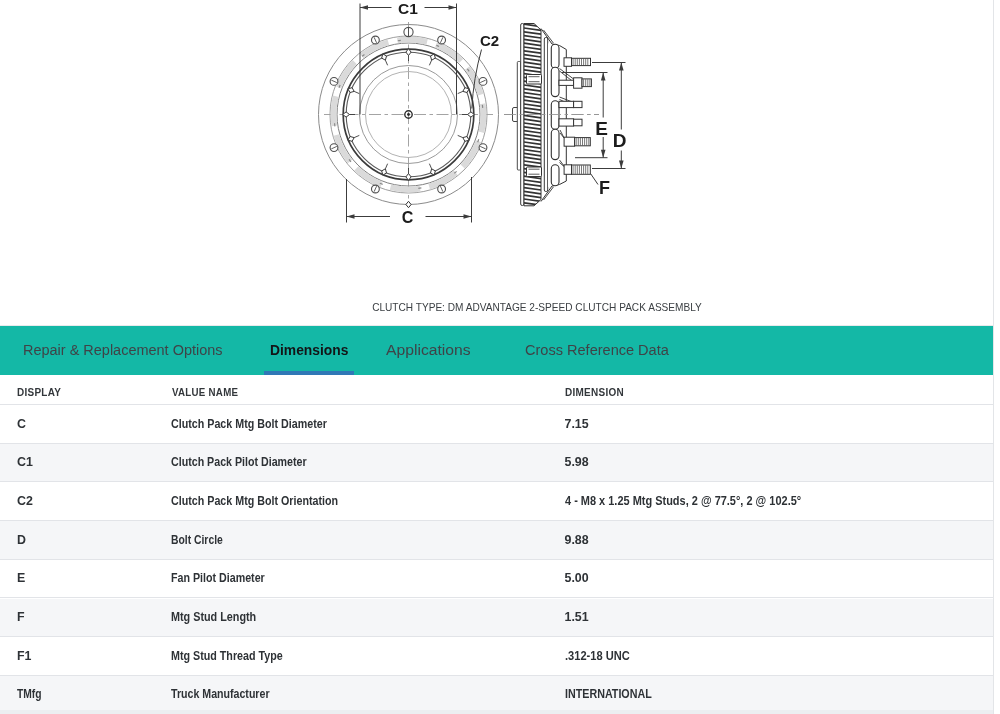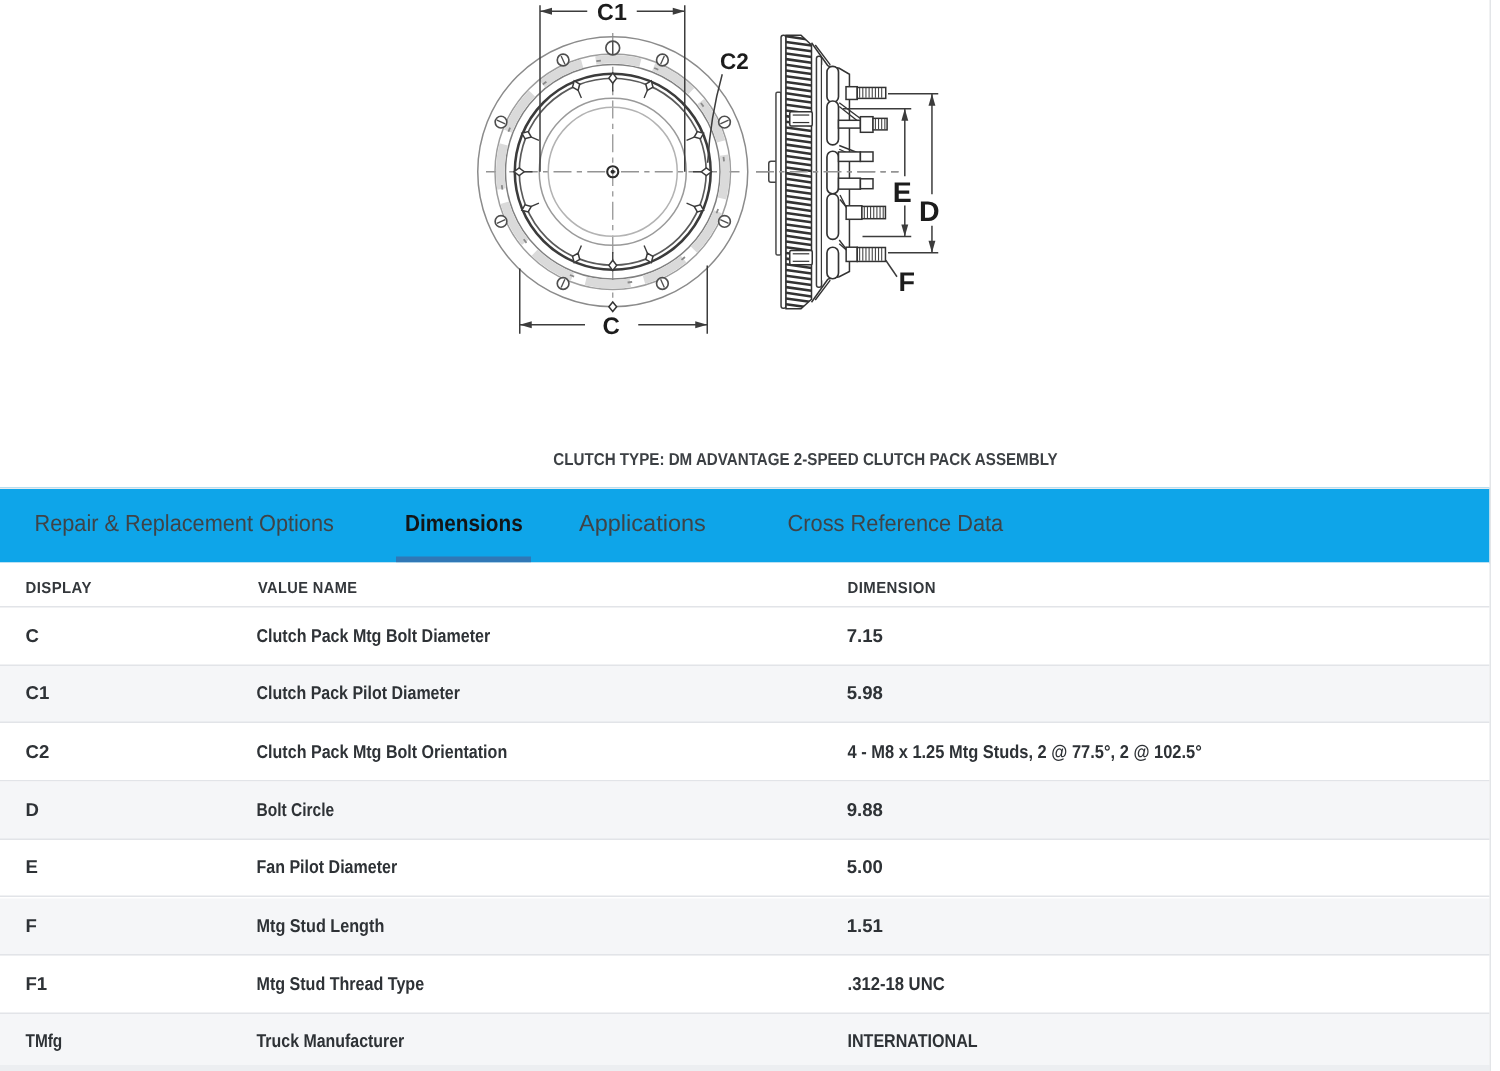--- a/index.html
+++ b/index.html
@@ -1,19 +1,19 @@
 <!DOCTYPE html>
 <html><head>
 <meta charset="utf-8">
 <style>
   html,body{margin:0;padding:0;background:#fff;}
   body{width:1000px;height:714px;position:relative;font-family:"Liberation Sans",sans-serif;overflow:hidden;}
-  .caption{position:absolute;top:300.7px;left:537.2px;transform:translateX(-50%);font-size:11.5px;font-weight:bold;color:#3c4044;white-space:nowrap;}
+  .caption{position:absolute;top:300.7px;left:537.2px;transform:translateX(-50%);font-size:11.5px;font-weight:normal;color:#3c4044;white-space:nowrap;}
   .caption>span{display:inline-block;transform:scaleX(0.8785);transform-origin:50% 50%;}
-  .tabbar{position:absolute;top:325px;left:0;width:993px;height:49px;background:#0ea5e9;border-top:1px solid #e8eaec;border-bottom:1px solid #dde0e3;}
+  .tabbar{position:absolute;top:325px;left:0;width:993px;height:49px;background:#14b8a6;border-top:1px solid #e8eaec;border-bottom:1px solid #dde0e3;}
   .tab{position:absolute;top:14.5px;font-size:15.5px;color:#3f4347;white-space:nowrap;transform-origin:0 50%;}
   .tab.active{font-weight:bold;color:#131517;}
   .underline{position:absolute;left:264px;top:371px;width:90px;height:4px;background:#3078b6;}
   .thead{position:absolute;top:375px;left:0;width:993px;height:29px;background:#fff;border-bottom:1px solid #e2e4e8;}
   .th{position:absolute;top:10.8px;font-size:10.6px;font-weight:bold;color:#33373b;letter-spacing:0.3px;transform-origin:0 50%;}
   .row{position:absolute;left:0;width:993px;height:37.7px;border-bottom:1px solid #e2e4e8;}
   .row.alt{background:#f5f6f8;}
   .cell{position:absolute;top:11.5px;font-size:12.4px;font-weight:bold;color:#2e3236;white-space:nowrap;transform-origin:0 50%;}
   .c1{left:17px;} .c2{left:170.5px;} .c3{left:564.5px;}
   .rightline{position:absolute;left:993px;top:0;width:1px;height:714px;background:#e3e5e8;}

